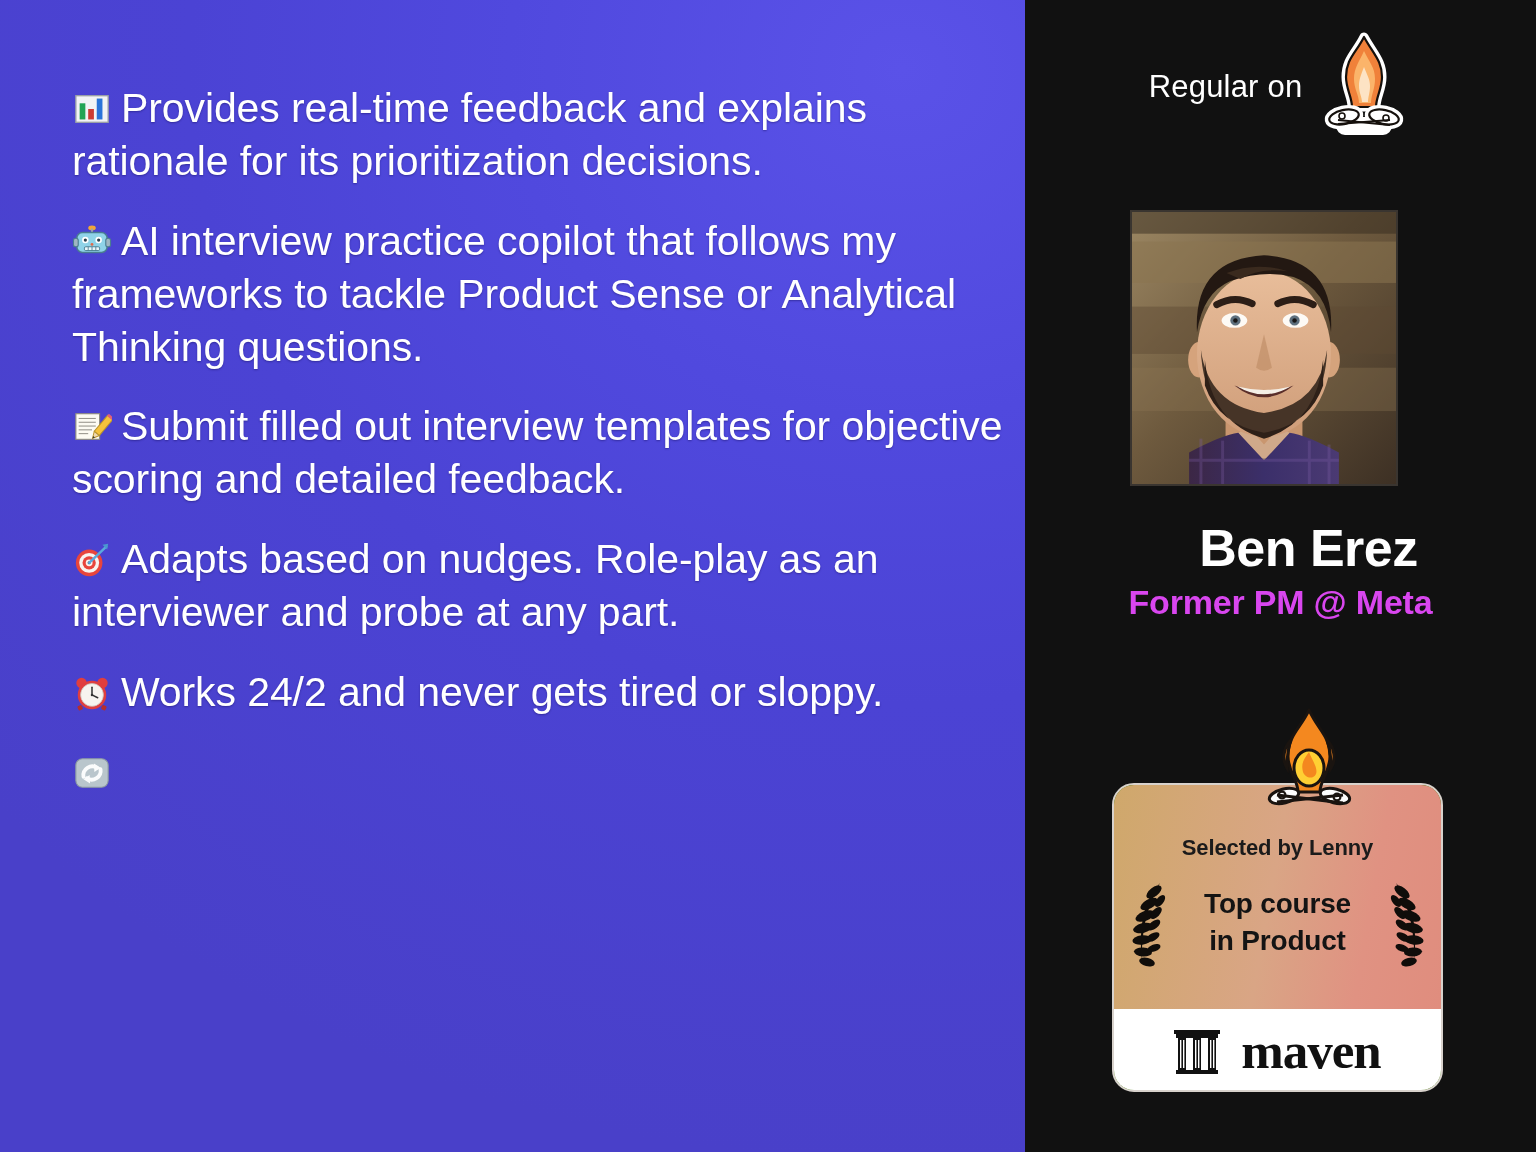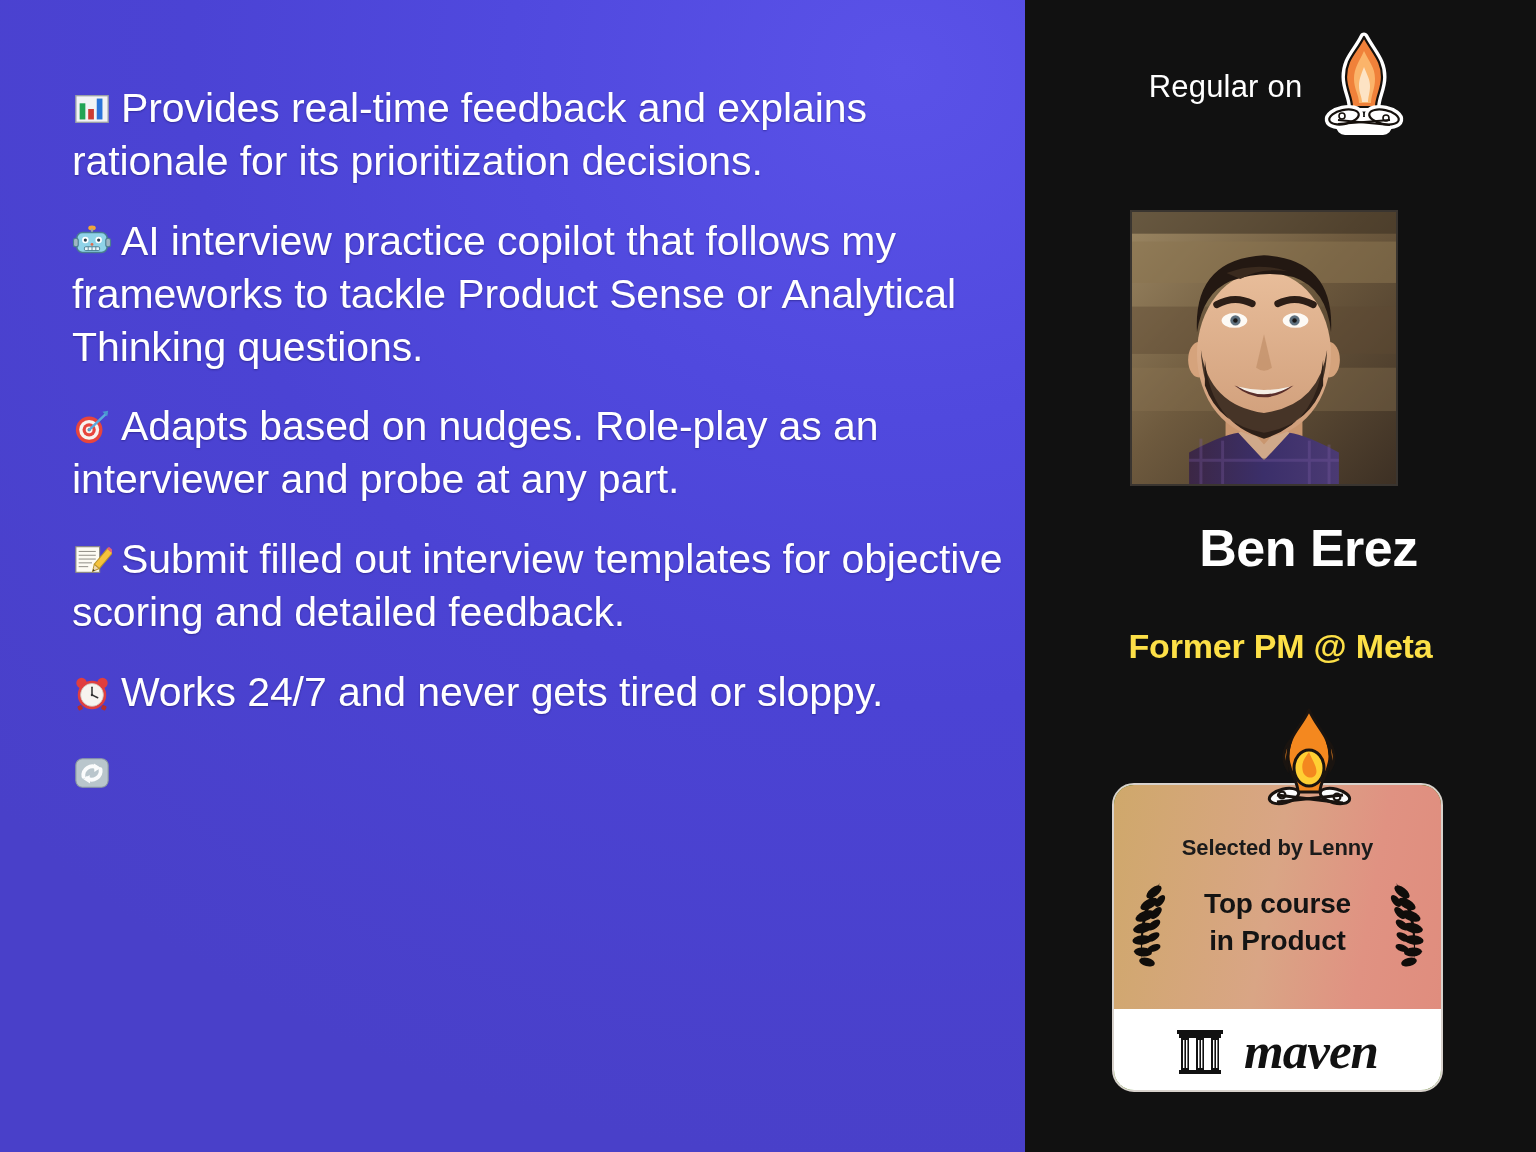--- a/index.html
+++ b/index.html
@@ -104,25 +104,24 @@
     font-size: 52px;
     font-weight: 700;
     letter-spacing: -0.5px;
     padding-left: 28px;
   }
   .person-title {
     position: absolute;
     left: 0; top: 583px;
     width: 511px;
     text-align: center;
-    color: #fde047;
+    color: #d946ef;
     font-size: 34px;
     font-weight: 700;
     letter-spacing: -0.2px;
-    margin-top: 44px;
   }
 
   
   .badge-campfire {
     position: absolute;
     left: 232px;
     top: 706px;
     width: 104px;
     height: 110px;
     z-index: 3;
@@ -177,21 +176,20 @@
     letter-spacing: -0.2px;
     width: 190px;
   }
   .badge-bottom {
     height: 85px;
     background: #ffffff;
     display: flex;
     align-items: center;
     justify-content: center;
     gap: 21px;
-    font-style: italic;
   }
   .maven-cols { width: 46px; height: 48px; flex:none; }
   .maven-cols svg { display:block; width:100%; height:100%; }
   .maven-word {
     font-family: "Liberation Serif", serif;
     font-size: 51px;
     font-weight: 700;
     color: #111;
     letter-spacing: -1px;
     line-height: 1;
@@ -234,34 +232,20 @@
             <line x1="16" y1="25" x2="16" y2="29" stroke="#4a7d91" stroke-width="0.9"></line>
             <line x1="20" y1="25" x2="20" y2="29" stroke="#4a7d91" stroke-width="0.9"></line>
             <line x1="24" y1="25" x2="24" y2="29" stroke="#4a7d91" stroke-width="0.9"></line>
           </svg>
         </span><span>AI interview practice copilot that follows my frameworks to tackle Product Sense or Analytical Thinking questions.</span>
       </div>
 
       <div class="bullet">
         <span class="glyph">
           <svg viewBox="0 0 40 40">
-            <circle cx="17" cy="23" r="14" fill="#e8453c"></circle>
-            <circle cx="17" cy="23" r="10.5" fill="#f7f3ef"></circle>
-            <circle cx="17" cy="23" r="7" fill="#e8453c"></circle>
-            <circle cx="17" cy="23" r="3.6" fill="#f7f3ef"></circle>
-            <circle cx="17" cy="23" r="1.6" fill="#3a3a3a"></circle>
-            <line x1="17" y1="23" x2="35" y2="6" stroke="#5aa9dd" stroke-width="2.6" stroke-linecap="round"></line>
-            <path d="M31 4 L37 3 L36 9 Z" fill="#4a98cf"></path>
-          </svg>
-        </span><span>Adapts based on nudges. Role-play as an interviewer and probe at any part.</span>
-      </div>
-
-      <div class="bullet">
-        <span class="glyph">
-          <svg viewBox="0 0 40 40">
             <rect x="3" y="6" width="25" height="27" fill="#fdfbf2" stroke="#8d8a80" stroke-width="1.2"></rect>
             <g stroke="#8b8880" stroke-width="1">
               <line x1="6" y1="11" x2="24" y2="11"></line>
                 <line x1="6" y1="15" x2="24" y2="15"></line>
               <line x1="6" y1="19" x2="24" y2="19"></line>
                 <line x1="6" y1="23" x2="20" y2="23"></line>
               <line x1="6" y1="27" x2="16" y2="27"></line>
             </g>
             <g transform="rotate(40 28 24)">
               <rect x="24" y="6" width="7" height="22" fill="#f5c23c" stroke="#b99428" stroke-width="1"></rect>
@@ -269,32 +253,46 @@
               <path d="M26.2 32.5 L28.8 32.5 L27.5 35 Z" fill="#3a3a3a"></path>
               <rect x="24" y="4" width="7" height="3" fill="#e0607a"></rect>
             </g>
           </svg>
         </span><span>Submit filled out interview templates for objective scoring and detailed feedback.</span>
       </div>
 
       <div class="bullet">
         <span class="glyph">
           <svg viewBox="0 0 40 40">
+            <circle cx="17" cy="23" r="14" fill="#e8453c"></circle>
+            <circle cx="17" cy="23" r="10.5" fill="#f7f3ef"></circle>
+            <circle cx="17" cy="23" r="7" fill="#e8453c"></circle>
+            <circle cx="17" cy="23" r="3.6" fill="#f7f3ef"></circle>
+            <circle cx="17" cy="23" r="1.6" fill="#3a3a3a"></circle>
+            <line x1="17" y1="23" x2="35" y2="6" stroke="#5aa9dd" stroke-width="2.6" stroke-linecap="round"></line>
+            <path d="M31 4 L37 3 L36 9 Z" fill="#4a98cf"></path>
+          </svg>
+        </span><span>Adapts based on nudges. Role-play as an interviewer and probe at any part.</span>
+      </div>
+
+      <div class="bullet">
+        <span class="glyph">
+          <svg viewBox="0 0 40 40">
             <circle cx="9" cy="9.5" r="5.5" fill="#e03e3e"></circle>
             <circle cx="31" cy="9.5" r="5.5" fill="#e03e3e"></circle>
             <circle cx="20" cy="22" r="15" fill="#e03e3e"></circle>
             <circle cx="20" cy="22" r="12" fill="#f7f4ef"></circle>
             <circle cx="20" cy="22" r="12" fill="none" stroke="#c7c2b8" stroke-width="0.8"></circle>
             <line x1="20" y1="22" x2="20" y2="14" stroke="#333" stroke-width="1.6" stroke-linecap="round"></line>
             <line x1="20" y1="22" x2="26" y2="25" stroke="#333" stroke-width="1.6" stroke-linecap="round"></line>
             <circle cx="20" cy="22" r="1.3" fill="#333"></circle>
             <rect x="5" y="33" width="5" height="5" rx="1.5" fill="#b52d2d" transform="rotate(-25 7.5 35.5)"></rect>
             <rect x="30" y="33" width="5" height="5" rx="1.5" fill="#b52d2d" transform="rotate(25 32.5 35.5)"></rect>
           </svg>
-        </span><span>Works 24/7 and never gets tired or sloppy.</span>
+        </span><span>Works 24/2 and never gets tired or sloppy.</span>
       </div>
 
       <div class="bullet">
         <span class="glyph">
           <svg viewBox="0 0 40 40">
             <rect x="3" y="5" width="34" height="30" rx="7" fill="#b9c6cc" stroke="#8d9ca3" stroke-width="1.2"></rect>
             <path d="M11 24 a9.5 9.5 0 0 1 14.5 -9.5" fill="none" stroke="#fafcfc" stroke-width="4" stroke-linecap="round"></path>
             <path d="M29 16 a9.5 9.5 0 0 1 -14.5 9.5" fill="none" stroke="#fafcfc" stroke-width="4" stroke-linecap="round"></path>
             <path d="M22 10 L29 14.5 L22.5 19 Z" fill="#fafcfc"></path>
             <path d="M18 31 L11 26.5 L17.5 22 Z" fill="#fafcfc"></path>

